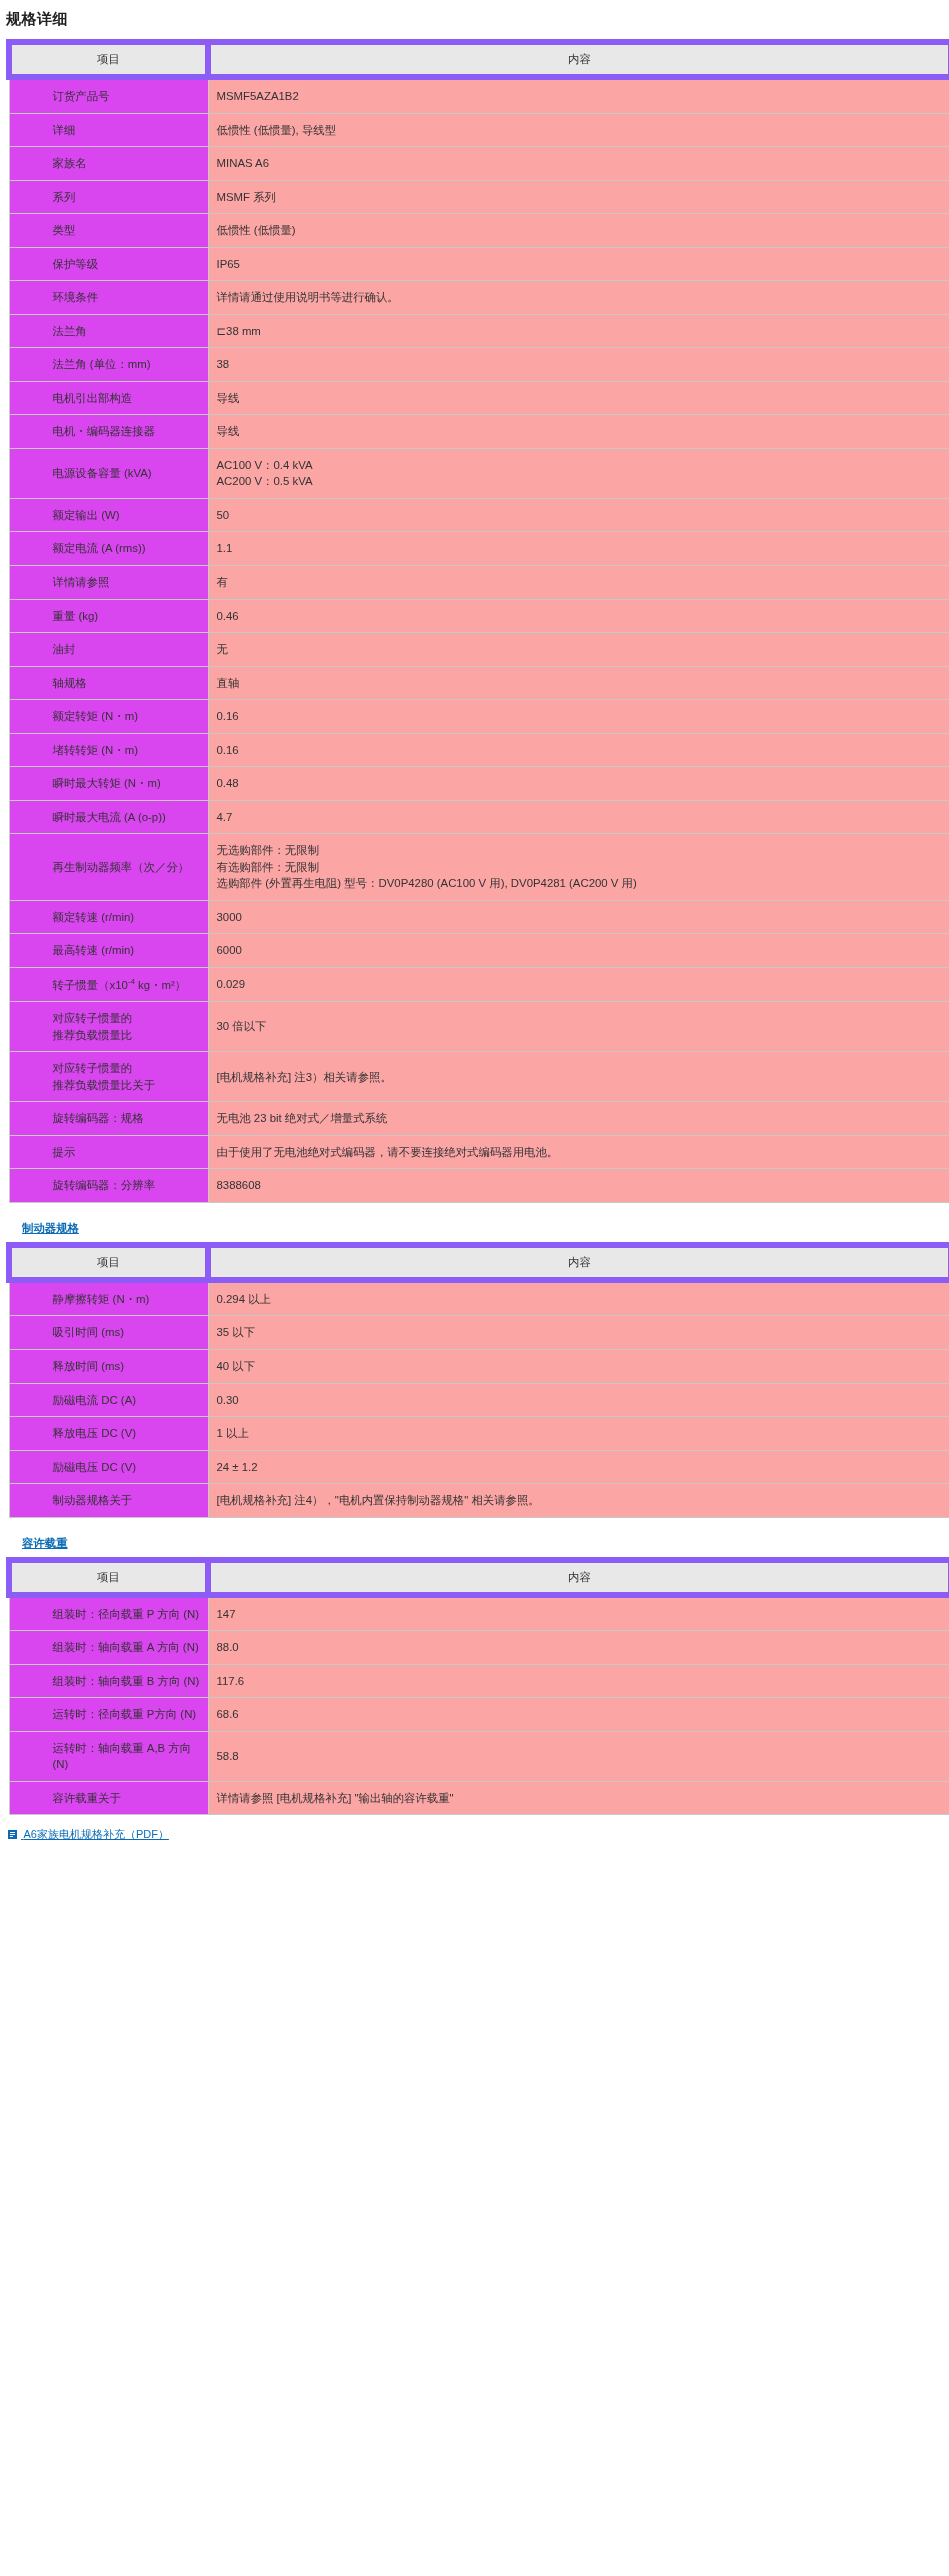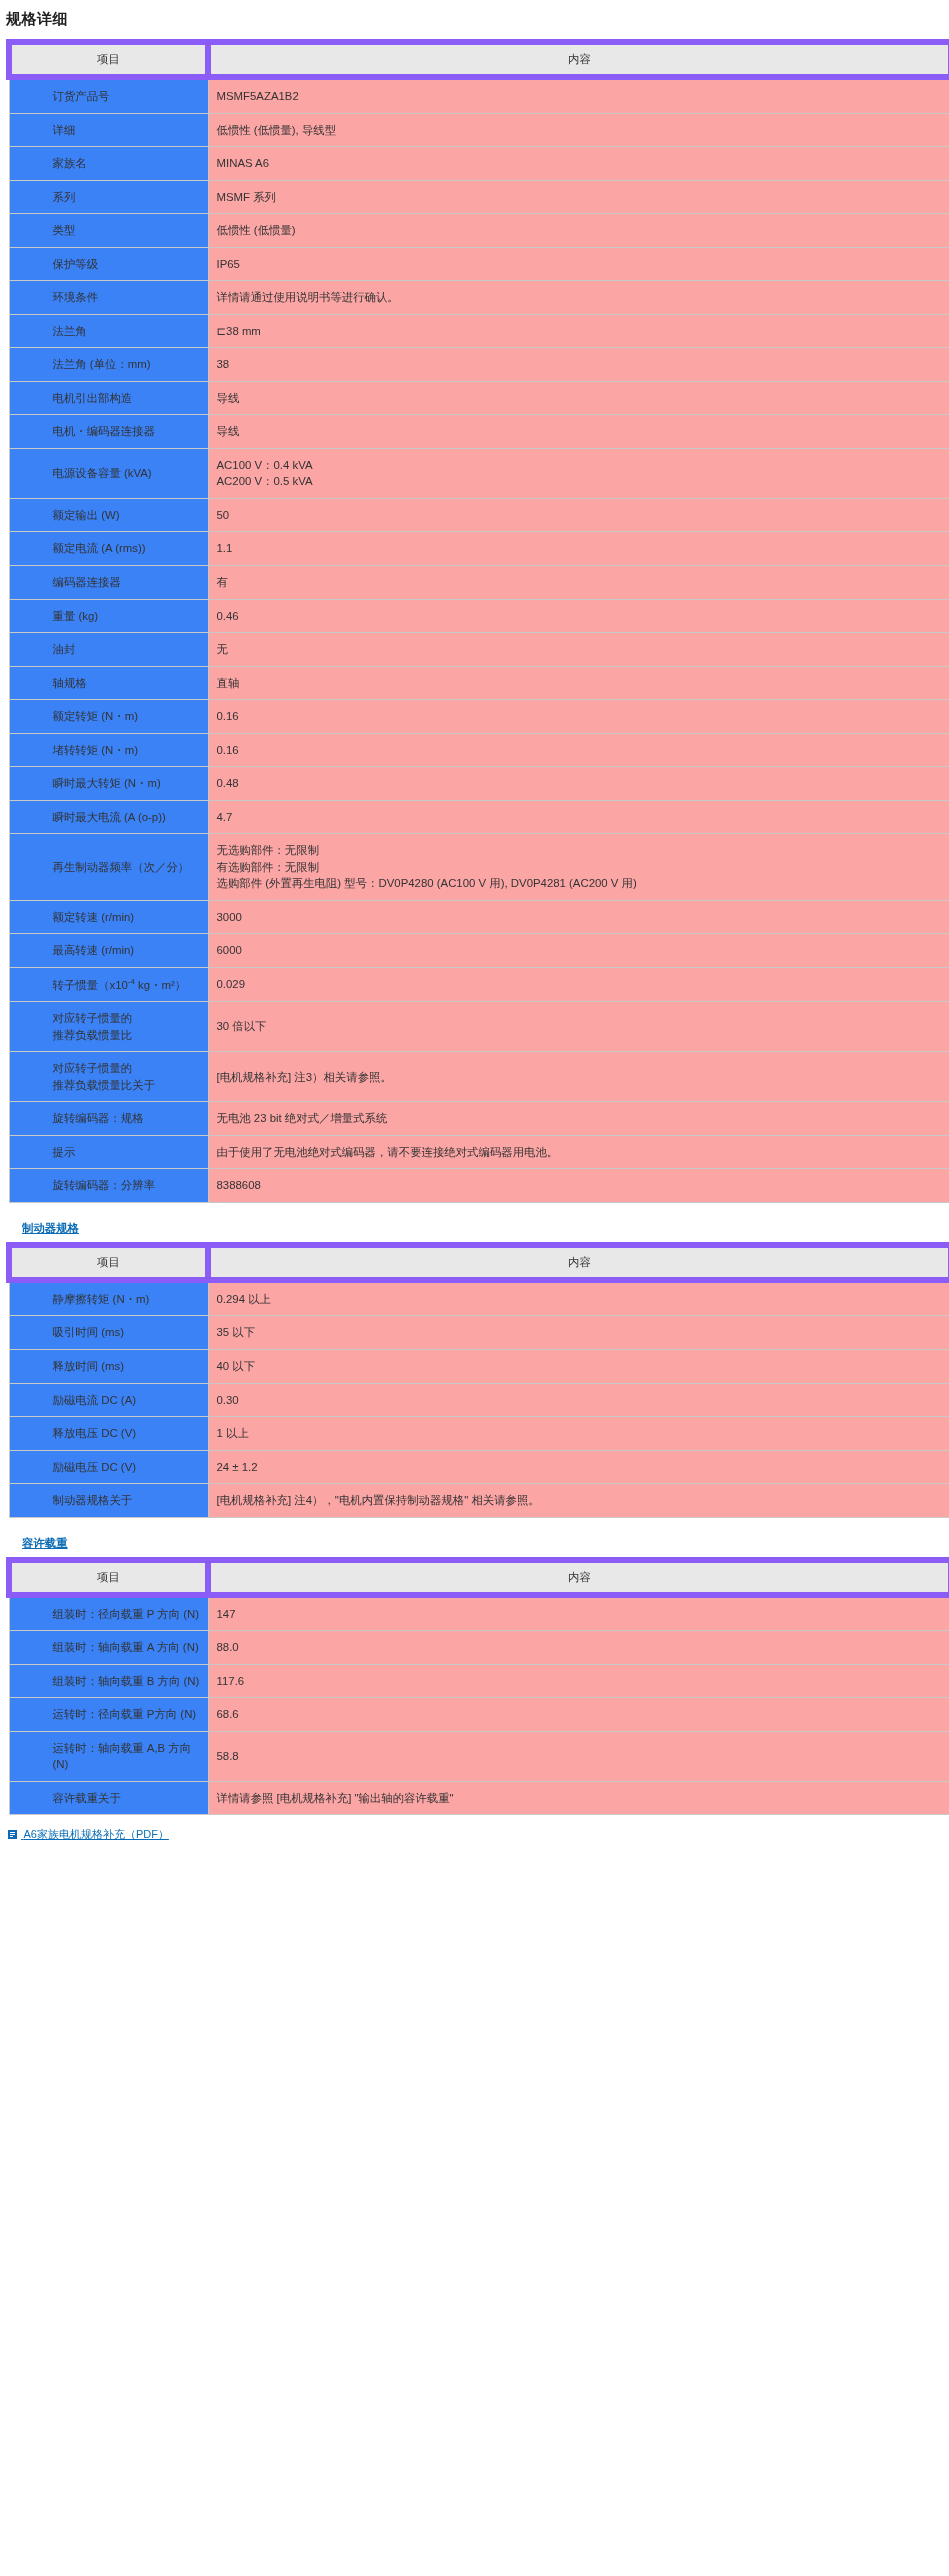--- a/index.html
+++ b/index.html
@@ -51,21 +51,21 @@
   table.spec td {
     border: 1px solid #c8c8c8;
     padding: 8px 8px;
     vertical-align: middle;
     line-height: 1.45;
     font-size: 11.4px;
     color: #333333;
     word-break: break-word;
   }
   table.spec td.label {
-    background: #3b82f6;
+    background: #d946ef;
     padding-left: 43px;
   }
   table.spec td.value {
     background: #fca5a5;
   }
   .nowrap-line { white-space: pre-line; }
   sup { font-size: 8px; vertical-align: super; }
   .pdf-link {
     display: block;
     margin: 12px 0 6px 4px;
@@ -151,21 +151,21 @@
         </tr>
         <tr>
           <td class="label nowrap-line">额定输出 (W)</td>
           <td class="value nowrap-line">50</td>
         </tr>
         <tr>
           <td class="label nowrap-line">额定电流 (A (rms))</td>
           <td class="value nowrap-line">1.1</td>
         </tr>
         <tr>
-          <td class="label nowrap-line">编码器连接器</td>
+          <td class="label nowrap-line">详情请参照</td>
           <td class="value nowrap-line">有</td>
         </tr>
         <tr>
           <td class="label nowrap-line">重量 (kg)</td>
           <td class="value nowrap-line">0.46</td>
         </tr>
         <tr>
           <td class="label nowrap-line">油封</td>
           <td class="value nowrap-line">无</td>
         </tr>

